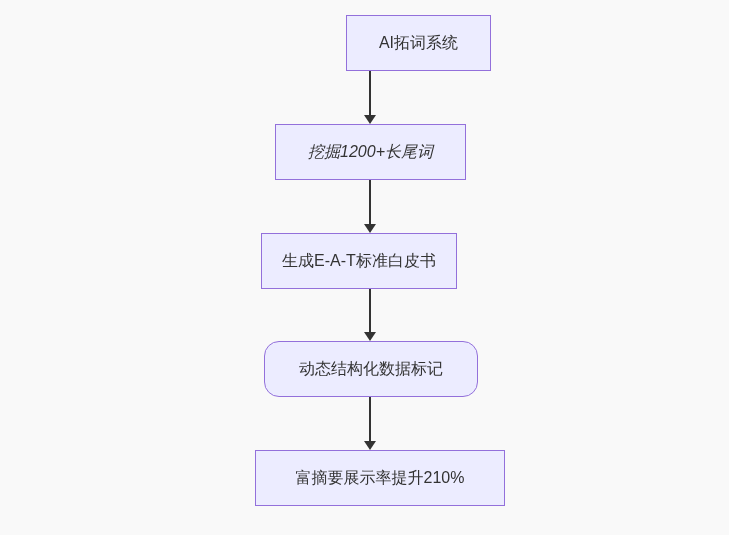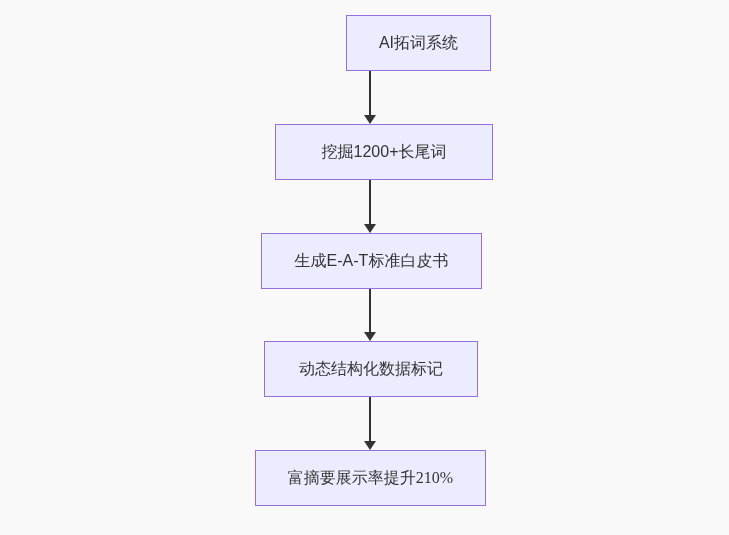--- a/index.html
+++ b/index.html
@@ -21,24 +21,24 @@
     border: 1px solid #9370DB;
     color: #333333;
     font-size: 16px;
     display: flex;
     align-items: center;
     justify-content: center;
     text-align: center;
     line-height: 1.2;
   }
   .node-1 { left: 298px; top: 15px;  width: 145px; height: 56px; margin-left: 48px; }
-  .node-2 { left: 275px; top: 124px; width: 218px; height: 56px; }
-  .node-3 { left: 261px; top: 233px; width: 221px; height: 56px; }
-  .node-4 { left: 264px; top: 341px; width: 214px; height: 56px; }
-  .node-5 { left: 255px; top: 450px; width: 231px; height: 56px; font-family: Liberation Serif, serif; }
+  .node-2 { left: 275px; top: 124px; width: 191px; height: 56px; font-style: italic; }
+  .node-3 { left: 261px; top: 233px; width: 196px; height: 56px; }
+  .node-4 { left: 264px; top: 341px; width: 214px; height: 56px; border-radius: 15px; }
+  .node-5 { left: 255px; top: 450px; width: 250px; height: 56px; }
 
   .edge {
     position: absolute;
     left: 364px;
     width: 12px;
     display: flex;
     flex-direction: column;
     align-items: center;
   }
   .edge-1 { top: 71px;  height: 53px; }

